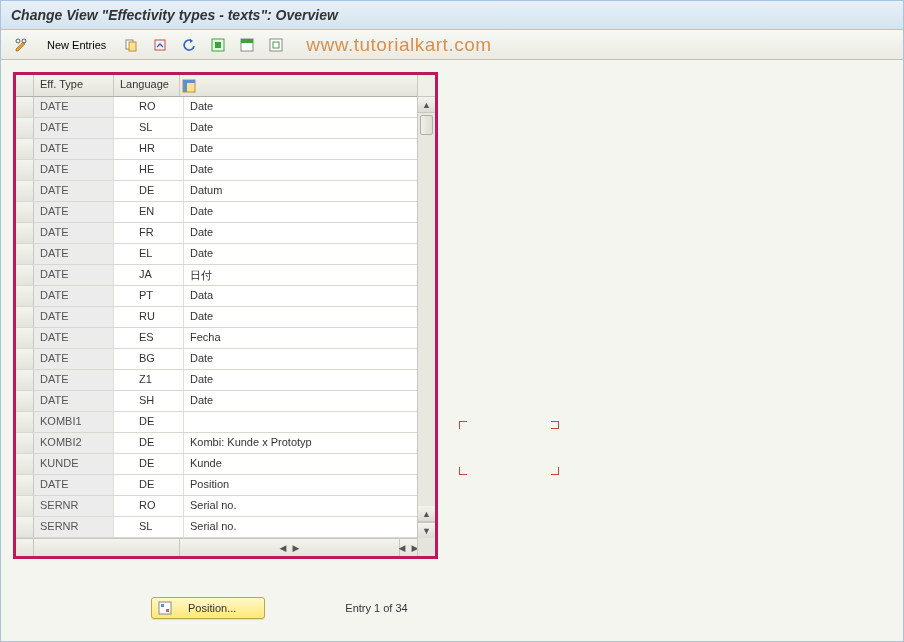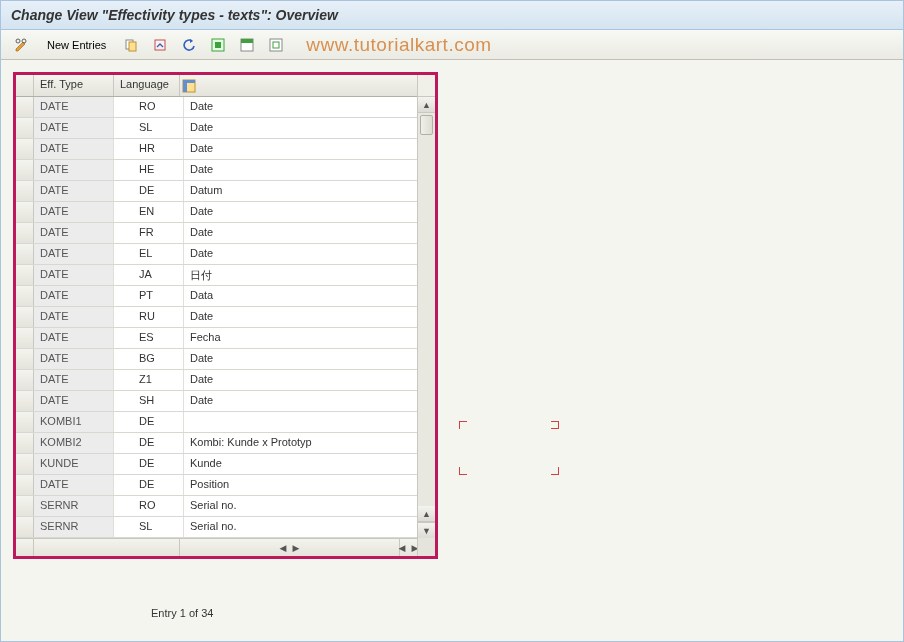--- a/index.html
+++ b/index.html
@@ -468,14 +468,22 @@
 </div>
 
 <div class="crop-marks">
   <div class="crop-mark tl"></div>
     <div class="crop-mark tr"></div>
   <div class="crop-mark bl"></div>
     <div class="crop-mark br"></div>
 </div>
 
 <div class="footer">
+  <span class="position-btn">
+    <svg class="icon-svg" style="width:14px;height:14px" viewBox="0 0 14 14">
+        <rect x="1" y="1" width="12" height="12" fill="#fff" stroke="#888"></rect>
+        <rect x="3" y="3" width="3" height="3" fill="#6090d0"></rect>
+        <rect x="8" y="8" width="3" height="3" fill="#d06060"></rect>
+      </svg>
+    <span>Position...</span>
+  </span>
   <span class="entry-text">Entry 1 of 34</span>
 </div>
 
 </body></html>

